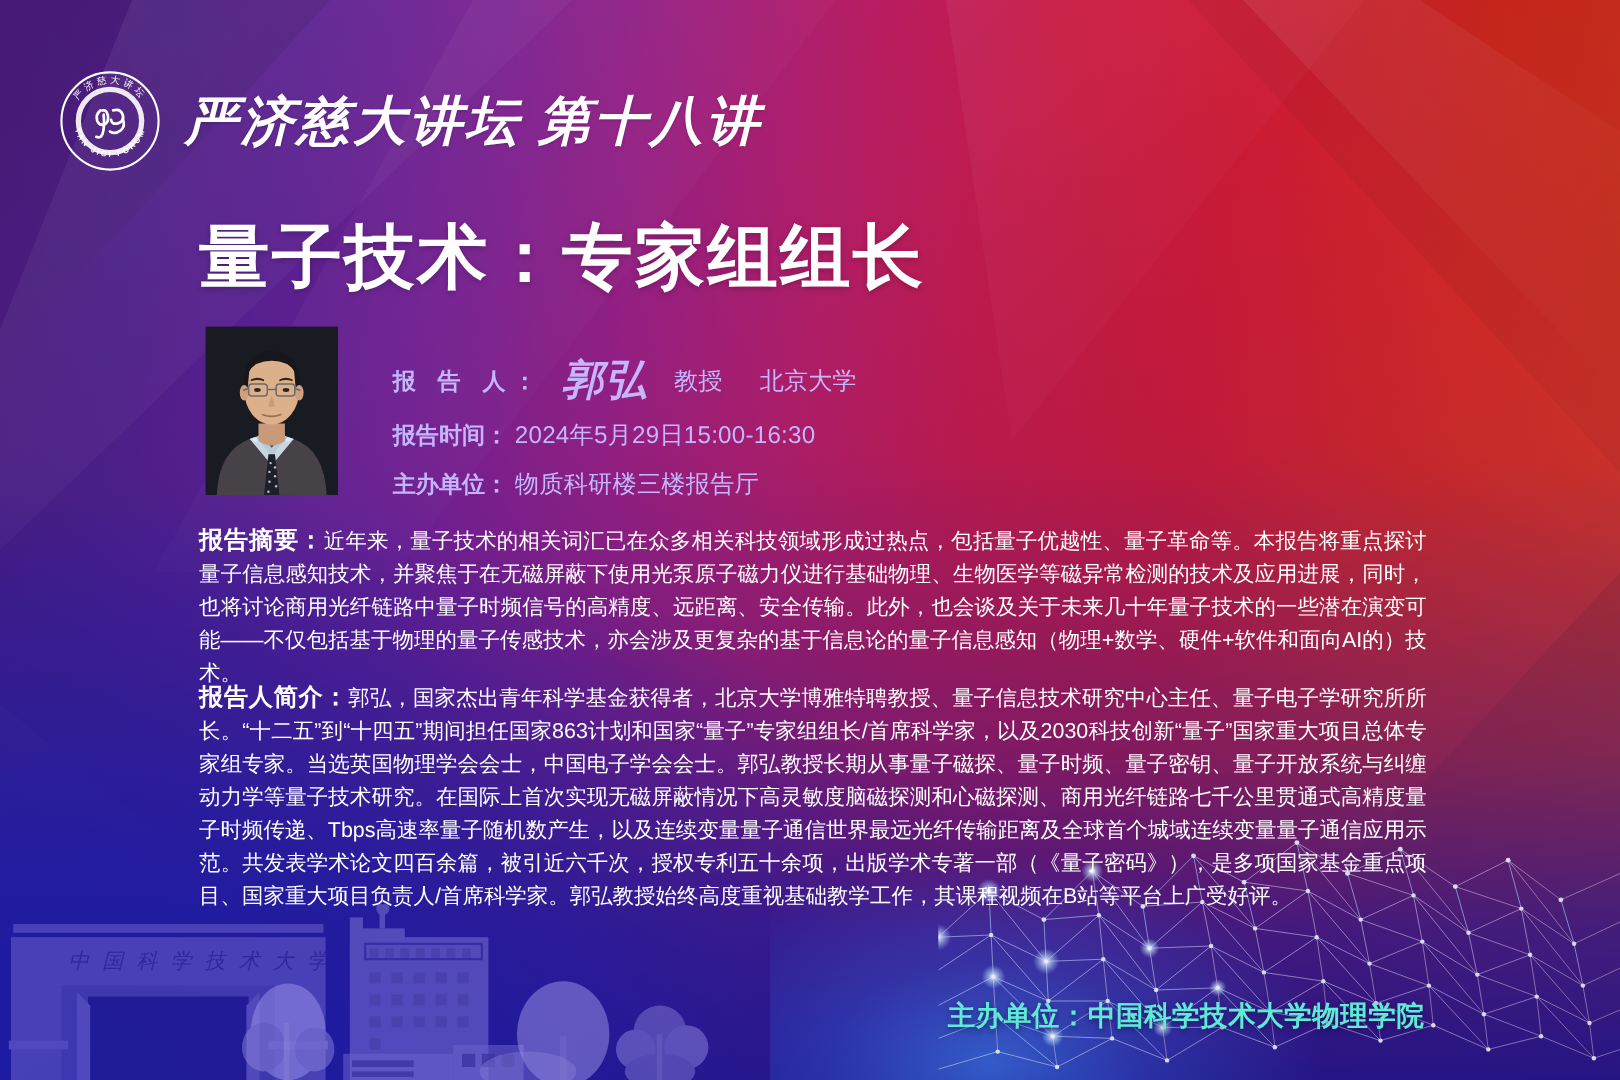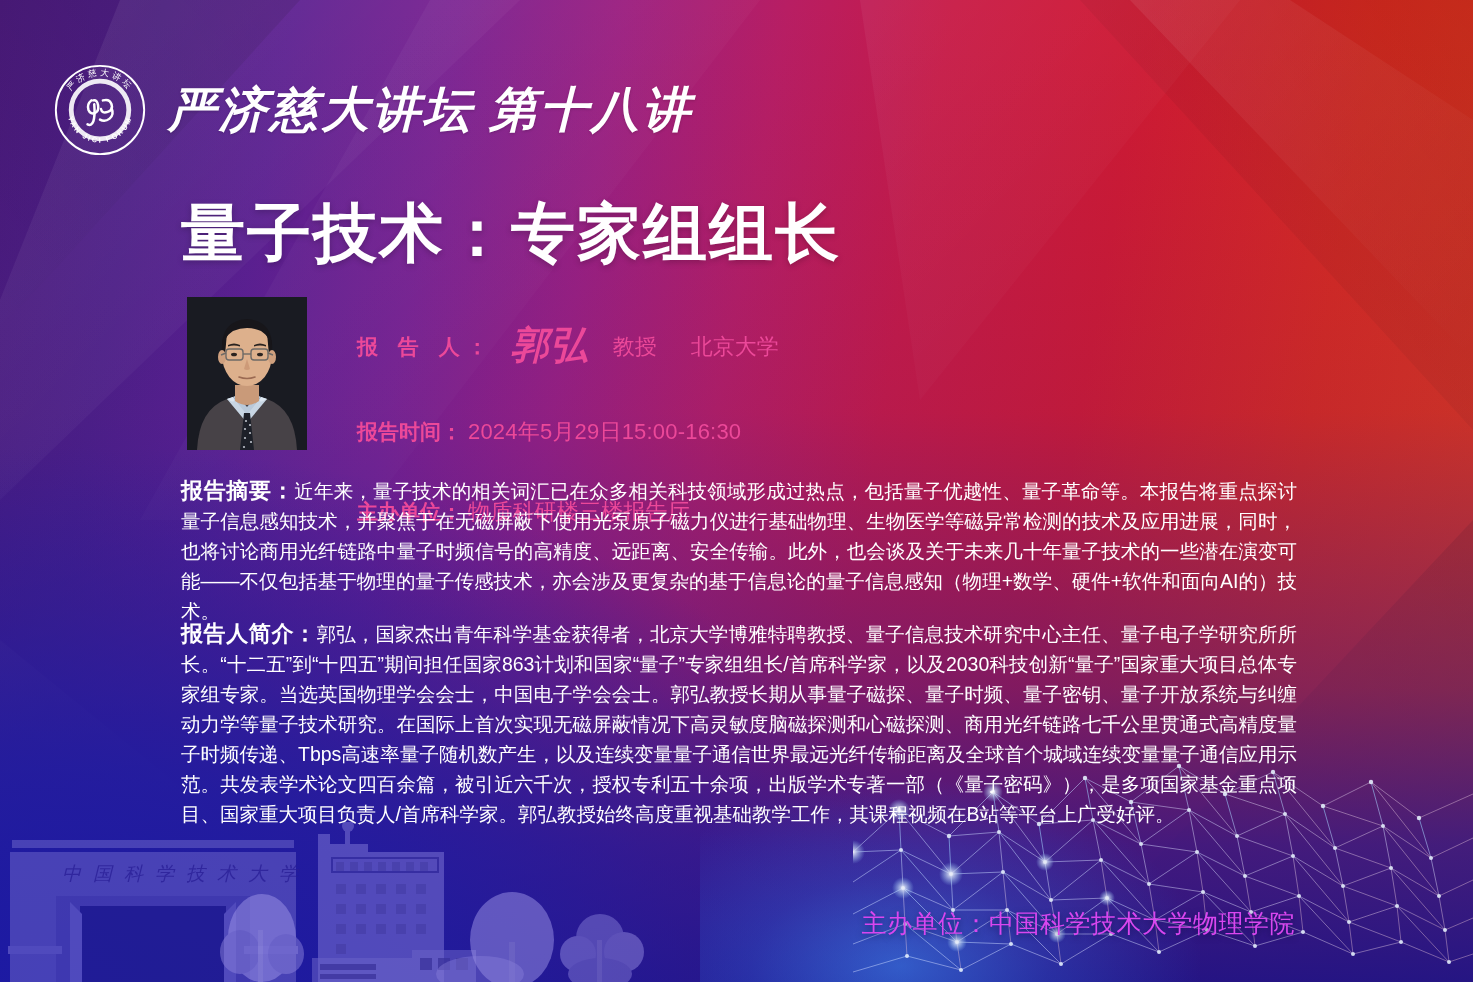--- a/index.html
+++ b/index.html
@@ -139,21 +139,21 @@
     left: 187px; top: 297px;
     width: 120px; height: 153px;
     overflow: hidden;
     background: #14161c;
   }
   .portrait svg { width: 100%; height: 100%; display: block; }
 
   .info-block {
     position: absolute;
     left: 357px; top: 316px;
-    color: #ec4899;
+    color: #c4b5fd;
   }
   .info-line {
     display: flex;
     align-items: baseline;
     margin-bottom: 14px;
     white-space: nowrap;
   }
   .info-label {
     font-size: 21px;
     font-weight: bold;
@@ -172,21 +172,20 @@
   }
   .info-sub {
     font-size: 22px;
     margin-right: 18px;
     margin-left: 16px;
   }
   .info-value {
     font-size: 22px;
     margin-left: 6px;
     letter-spacing: 0.2px;
-    margin-top: 36px;
   }
 
   
   .para {
     position: absolute;
     color: #ffffff;
     width: 1116px;
     left: 181px;
     font-size: 19.5px;
     line-height: 30px;
@@ -200,22 +199,22 @@
     font-weight: bold;
     letter-spacing: 0.5px;
     margin-top: 20px;
   }
 
   
   .footer {
     position: absolute;
     right: 178px; bottom: 42px;
     font-size: 25px;
-    font-weight: normal;
-    color: #d946ef;
+    font-weight: bold;
+    color: #5eead4;
     white-space: nowrap;
     text-shadow: 0 2px 6px rgba(10,10,60,0.55);
     letter-spacing: 0.5px;
     text-align: right;
   }
 </style>
 </head>
 <body>
 
 <div id="poster">

